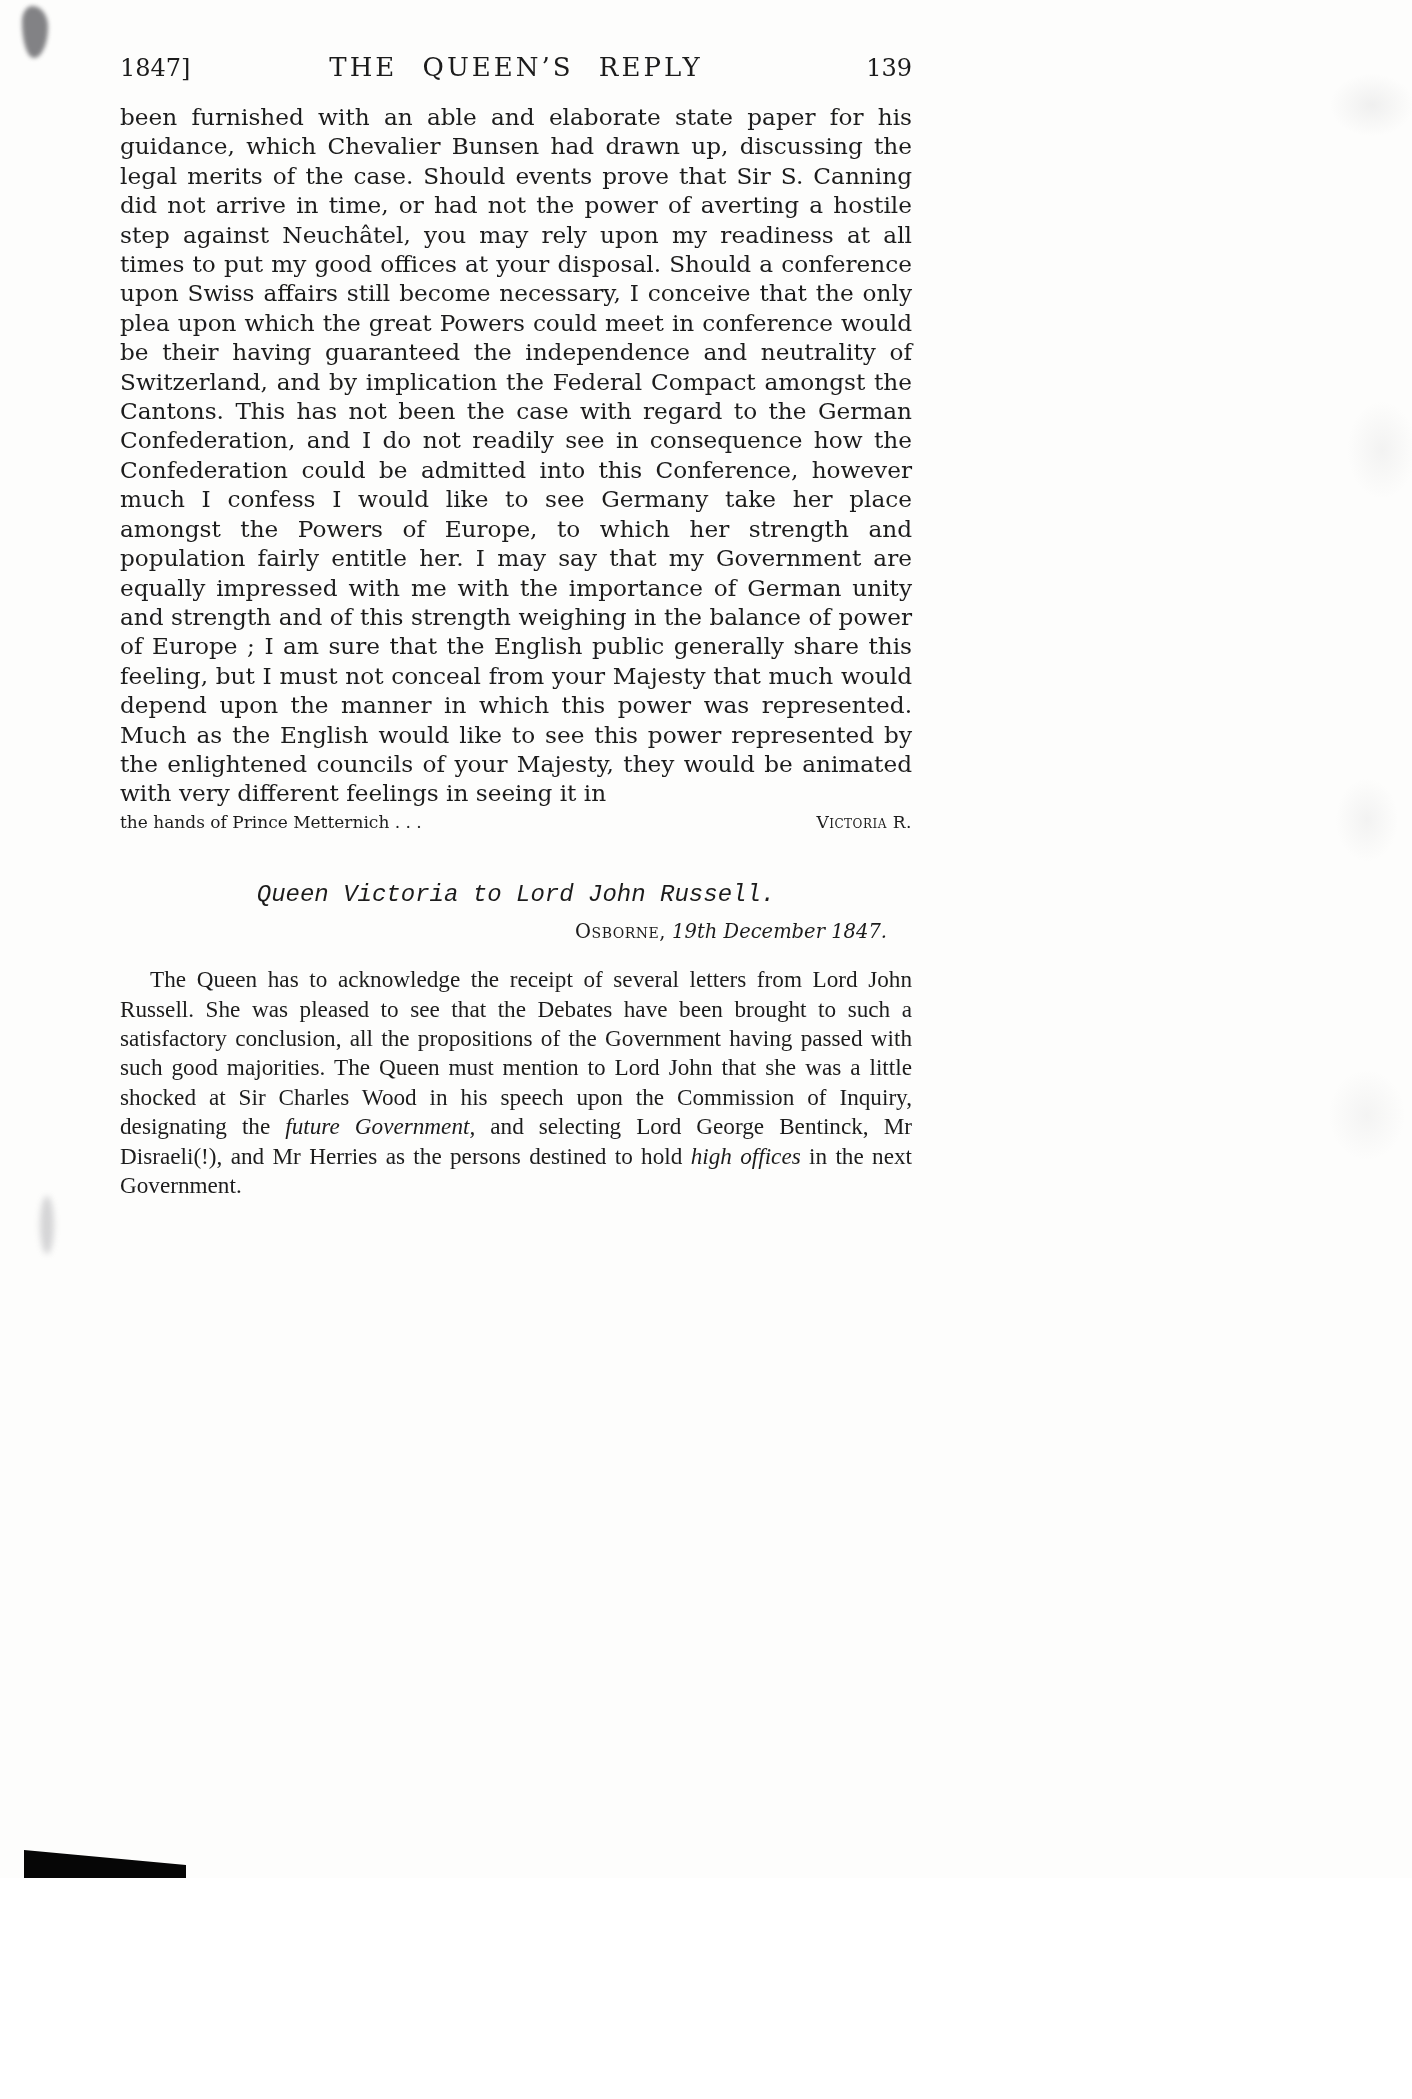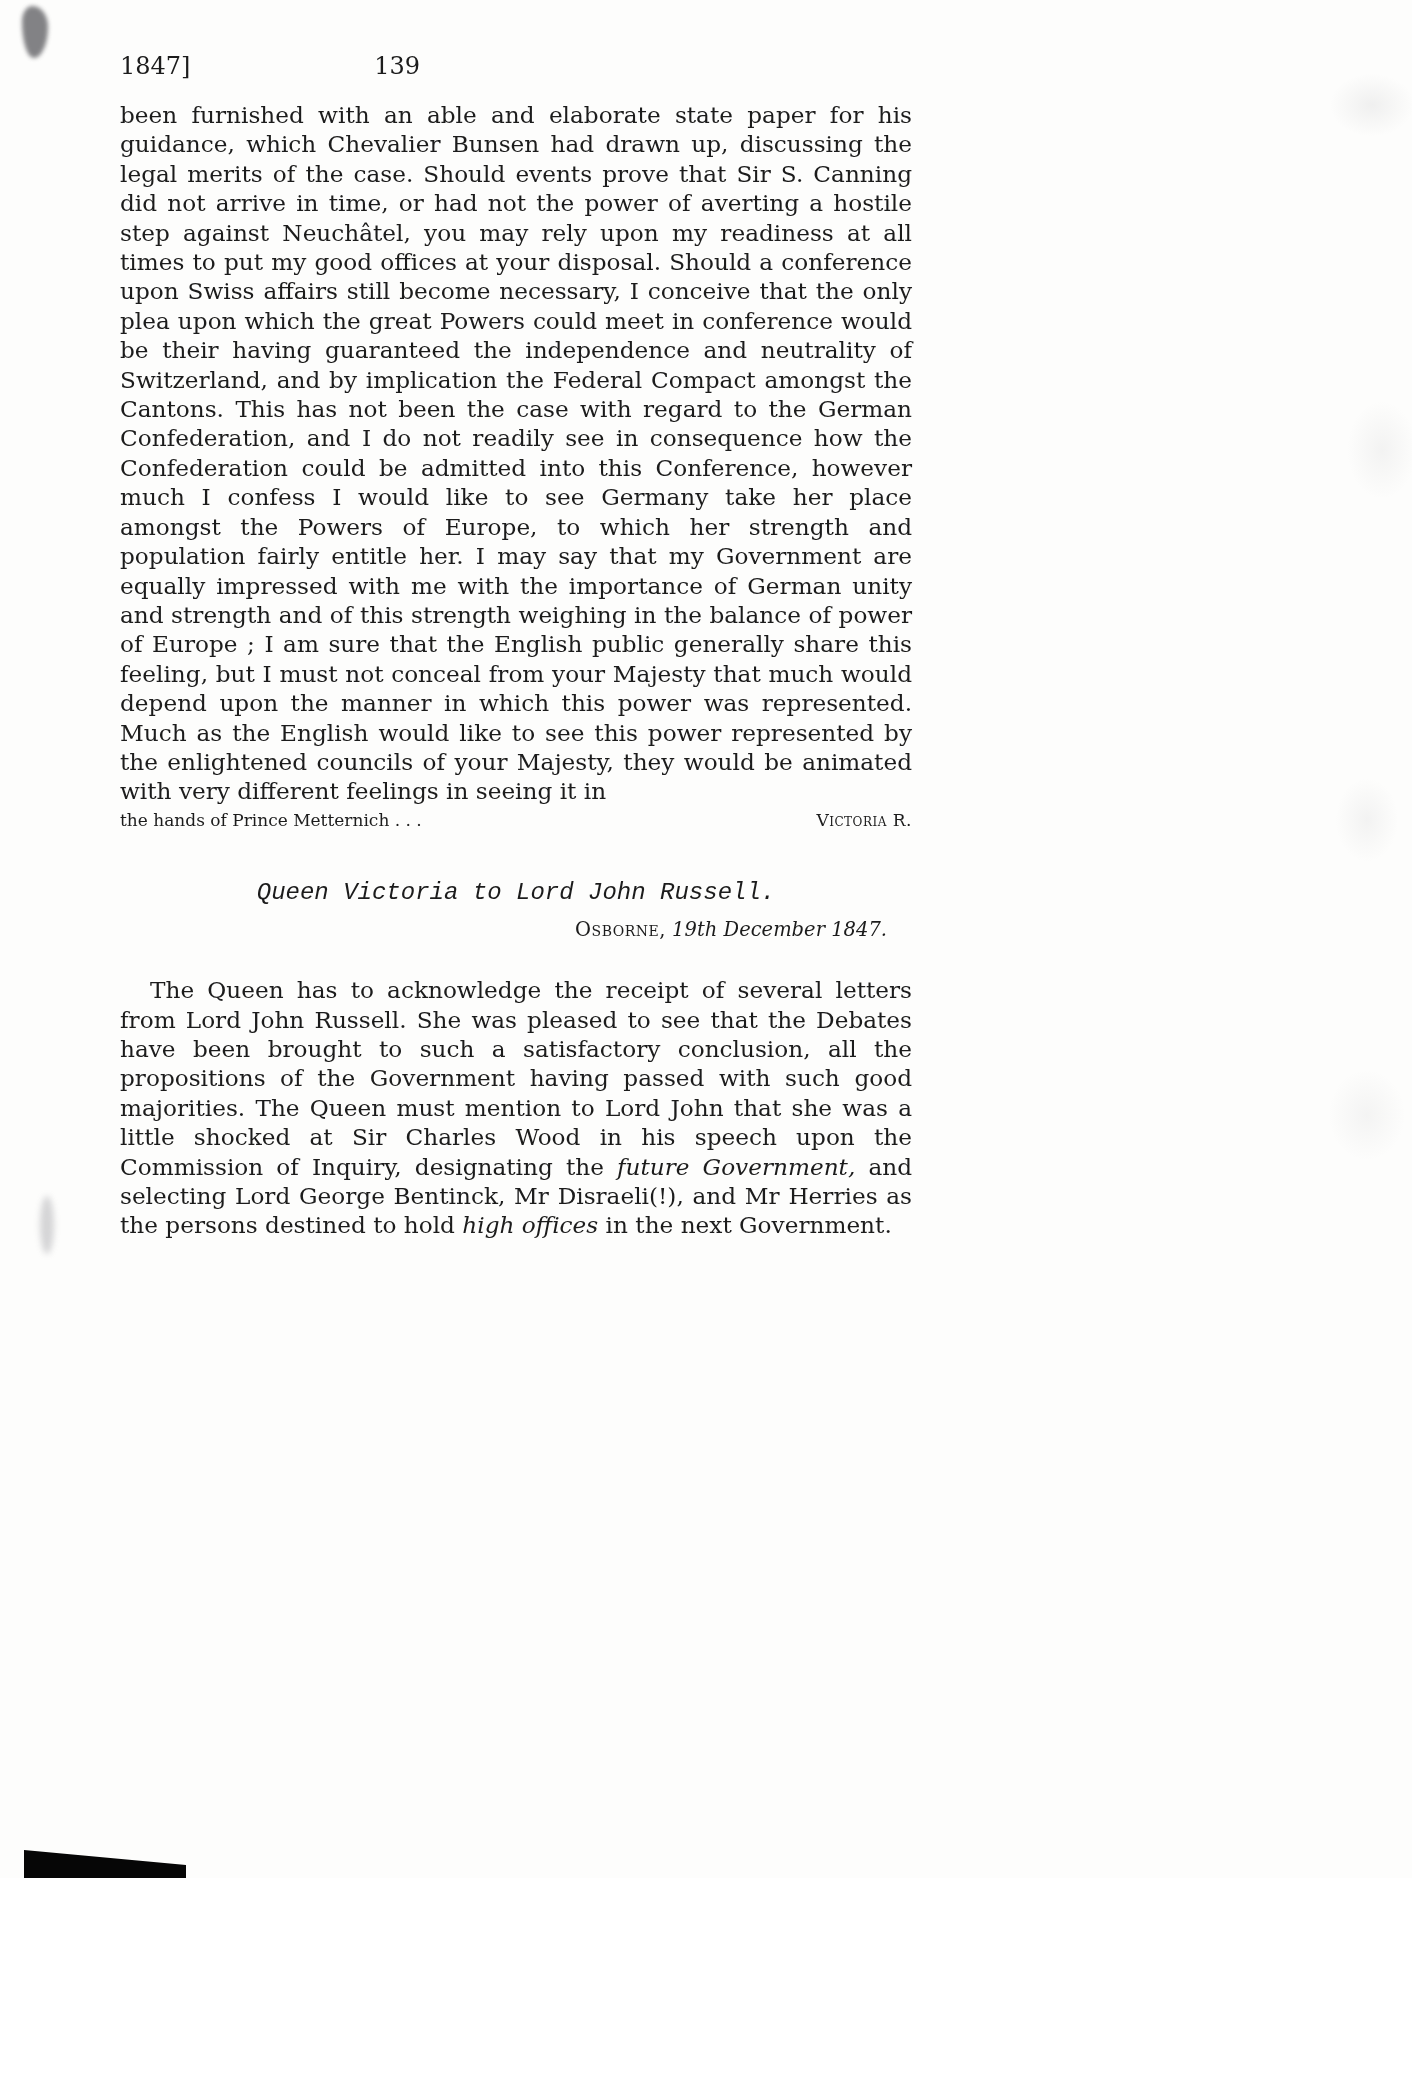--- a/index.html
+++ b/index.html
@@ -83,21 +83,21 @@
     font-size: 0.62em;
     vertical-align: super;
     line-height: 0;
   }
   .dateline {
     margin-top: 12px;
     text-align: right;
     padding-right: 25px;
     font-size: 19.5px;
   }
-  .para-gap { margin-top: 34px; }
+  .para-gap { margin-top: 22px; font-family: Liberation Serif, serif; }
   .indent { text-indent: 30px; }
   .footnote {
     margin-top: 36px;
     text-align: center;
     font-size: 19px;
   }
   
   .smudge-top {
     position: absolute;
     left: 22px; top: 6px;
@@ -130,20 +130,21 @@
 <div class="page">
 
   <div class="smudge-top"></div>
   <div class="smudge-left"></div>
   <div class="black-mark"></div>
 
   <div class="content">
 
     <div class="header">
       <span class="year">1847]</span>
+      <span class="title">THE QUEEN’S REPLY</span>
       <span class="pagenum">139</span>
     </div>
 
     <p class="body first">been furnished with an able and elaborate state paper for his guidance, which Chevalier Bunsen had drawn up, discussing the legal merits of the case.  Should events prove that Sir S. Canning did not arrive in time, or had not the power of averting a hostile step against Neuchâtel, you may rely upon my readiness at all times to put my good offices at your disposal. Should a conference upon Swiss affairs still become necessary, I conceive that the only plea upon which the great Powers could meet in conference would be their having guaranteed the independence and neutrality of Switzerland, and by implication the Federal Compact amongst the Cantons.  This has not been the case with regard to the German Confederation, and I do not readily see in consequence how the Confederation could be admitted into this Conference, however much I confess I would like to see Germany take her place amongst the Powers of Europe, to which her strength and population fairly entitle her.  I may say that my Government are equally impressed with me with the importance of German unity and strength and of this strength weighing in the balance of power of Europe ; I am sure that the English public generally share this feeling, but I must not conceal from your Majesty that much would depend upon the manner in which this power was represented.  Much as the English would like to see this power represented by the enlightened councils of your Majesty, they would be animated with very different feelings in seeing it in</p>
 
     <div class="sigline">
       <span>the hands of Prince Metternich . . .</span>
       <span class="sc">Victoria R.</span>
     </div>
 

